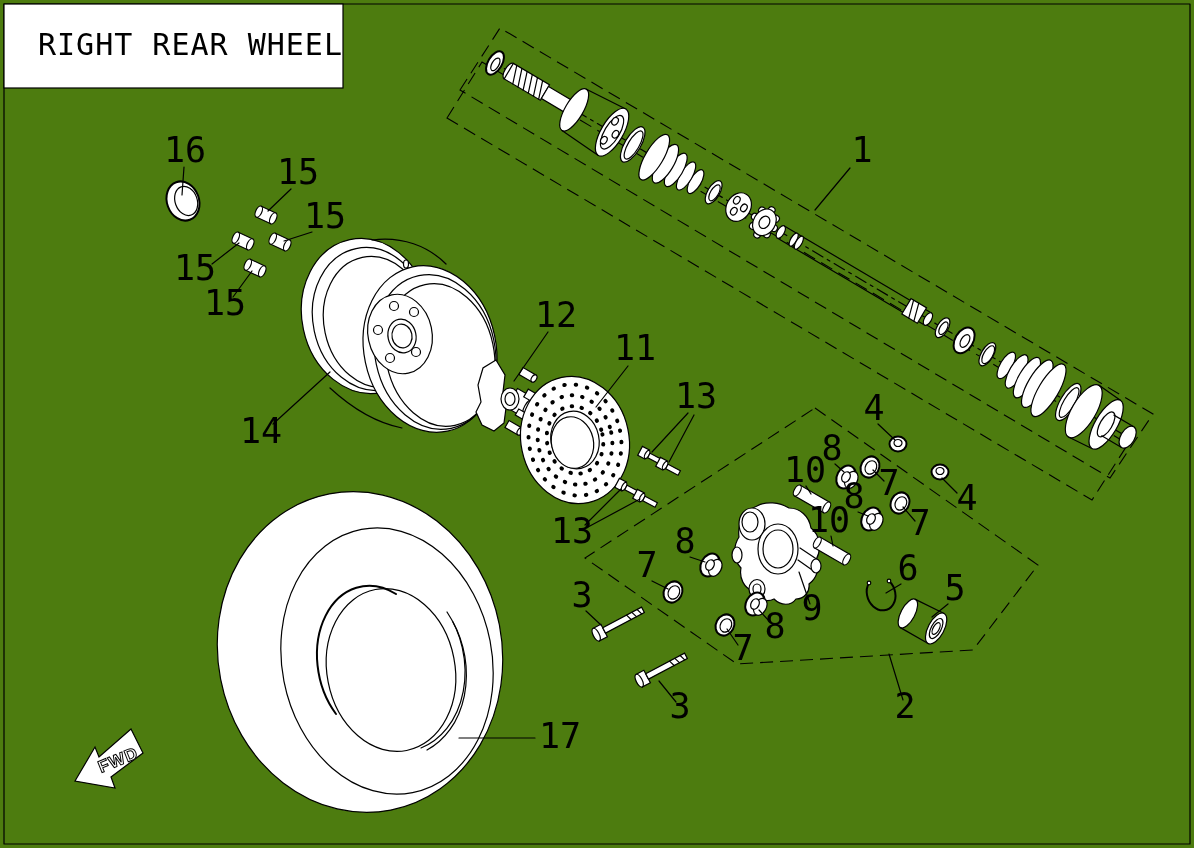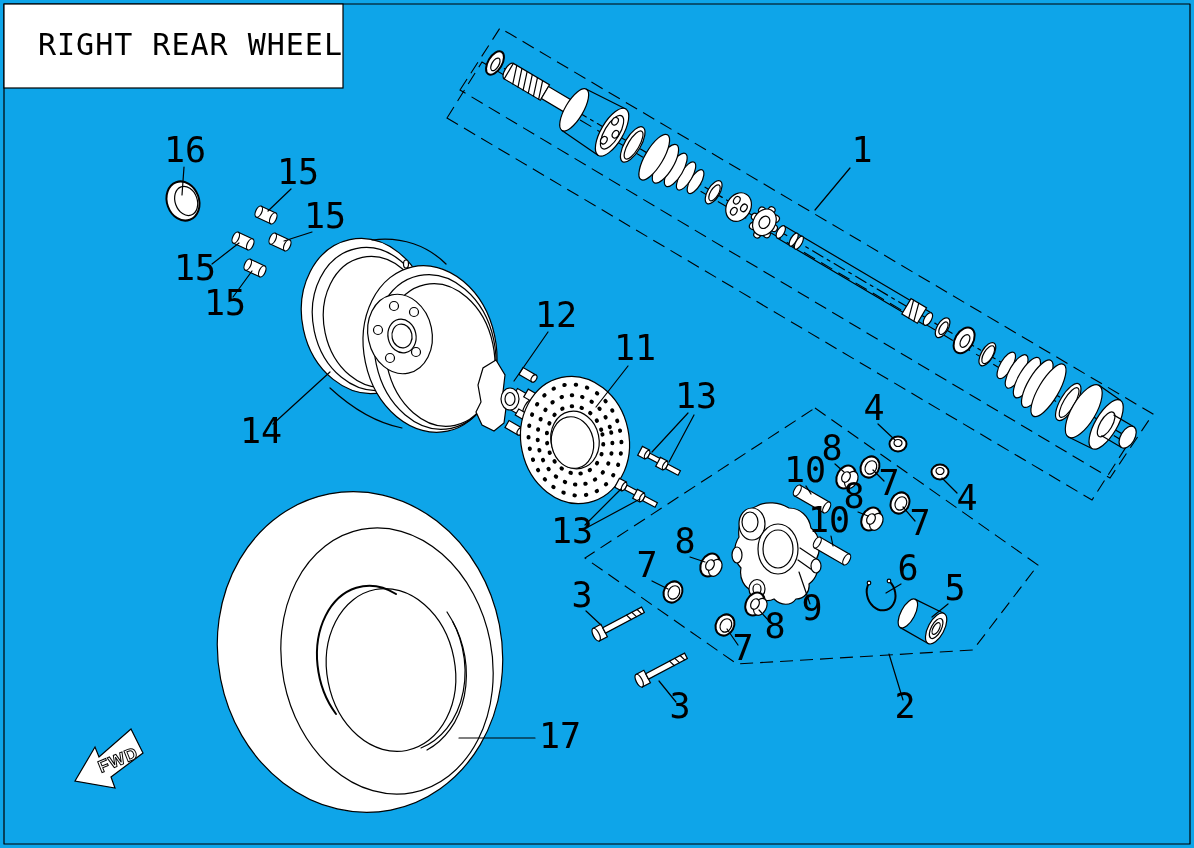--- a/index.html
+++ b/index.html
@@ -1,16 +1,16 @@
 <!DOCTYPE html>
 <html><head>
 <meta charset="utf-8">
 <style>
   html,body{margin:0;padding:0;background:#fff;}
-  .page{position:relative;width:1194px;height:848px;background:#0ea5e9;overflow:hidden;
+  .page{position:relative;width:1194px;height:848px;background:#4d7c0f;overflow:hidden;
         font-family:"DejaVu Sans Mono",monospace;}
   svg{position:absolute;left:0;top:0;}
   .s1{fill:none;stroke:#000;stroke-width:1.2;stroke-linecap:round;stroke-linejoin:round;}
   .s2{fill:none;stroke:#000;stroke-width:2;stroke-linecap:round;stroke-linejoin:round;}
   .fw{fill:#fff;stroke:#000;stroke-width:1.2;}
   .fwb{fill:#fff;stroke:#000;stroke-width:2;}
   .dash{fill:none;stroke:#000;stroke-width:1.1;stroke-dasharray:13 7;}
   .dots{fill:none;stroke:#000;stroke-linecap:round;}
   .callout{font-family:"DejaVu Sans Mono",monospace;font-size:35px;fill:#000;}
   .title-text{font-family:"DejaVu Sans Mono",monospace;font-size:30px;letter-spacing:1px;fill:#000;}

